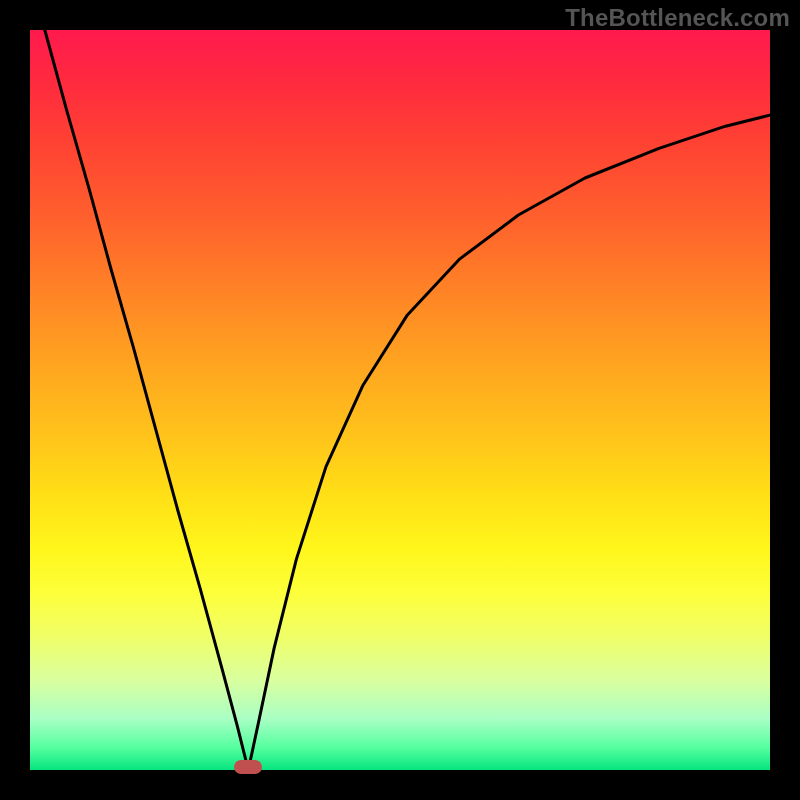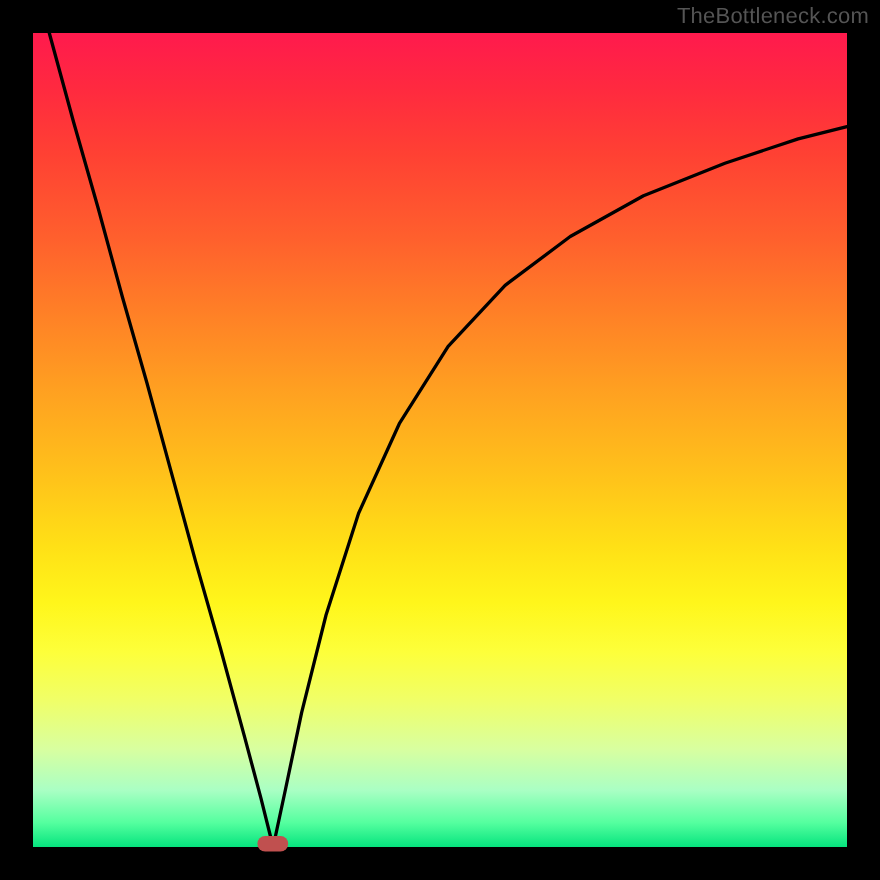--- a/index.html
+++ b/index.html
@@ -15,22 +15,22 @@
     position: relative;
     width: 800px;
     height: 800px;
     background: #000;
   }
   .watermark {
     position: absolute;
     top: 4px;
     right: 10px;
     color: #555;
-    font-size: 20px;
-    font-weight: 400;
+    font-size: 24px;
+    font-weight: 700;
     letter-spacing: 0.2px;
     z-index: 10;
   }
   .plot {
     position: absolute;
     left: 30px;
     top: 30px;
     width: 740px;
     height: 740px;
   }

